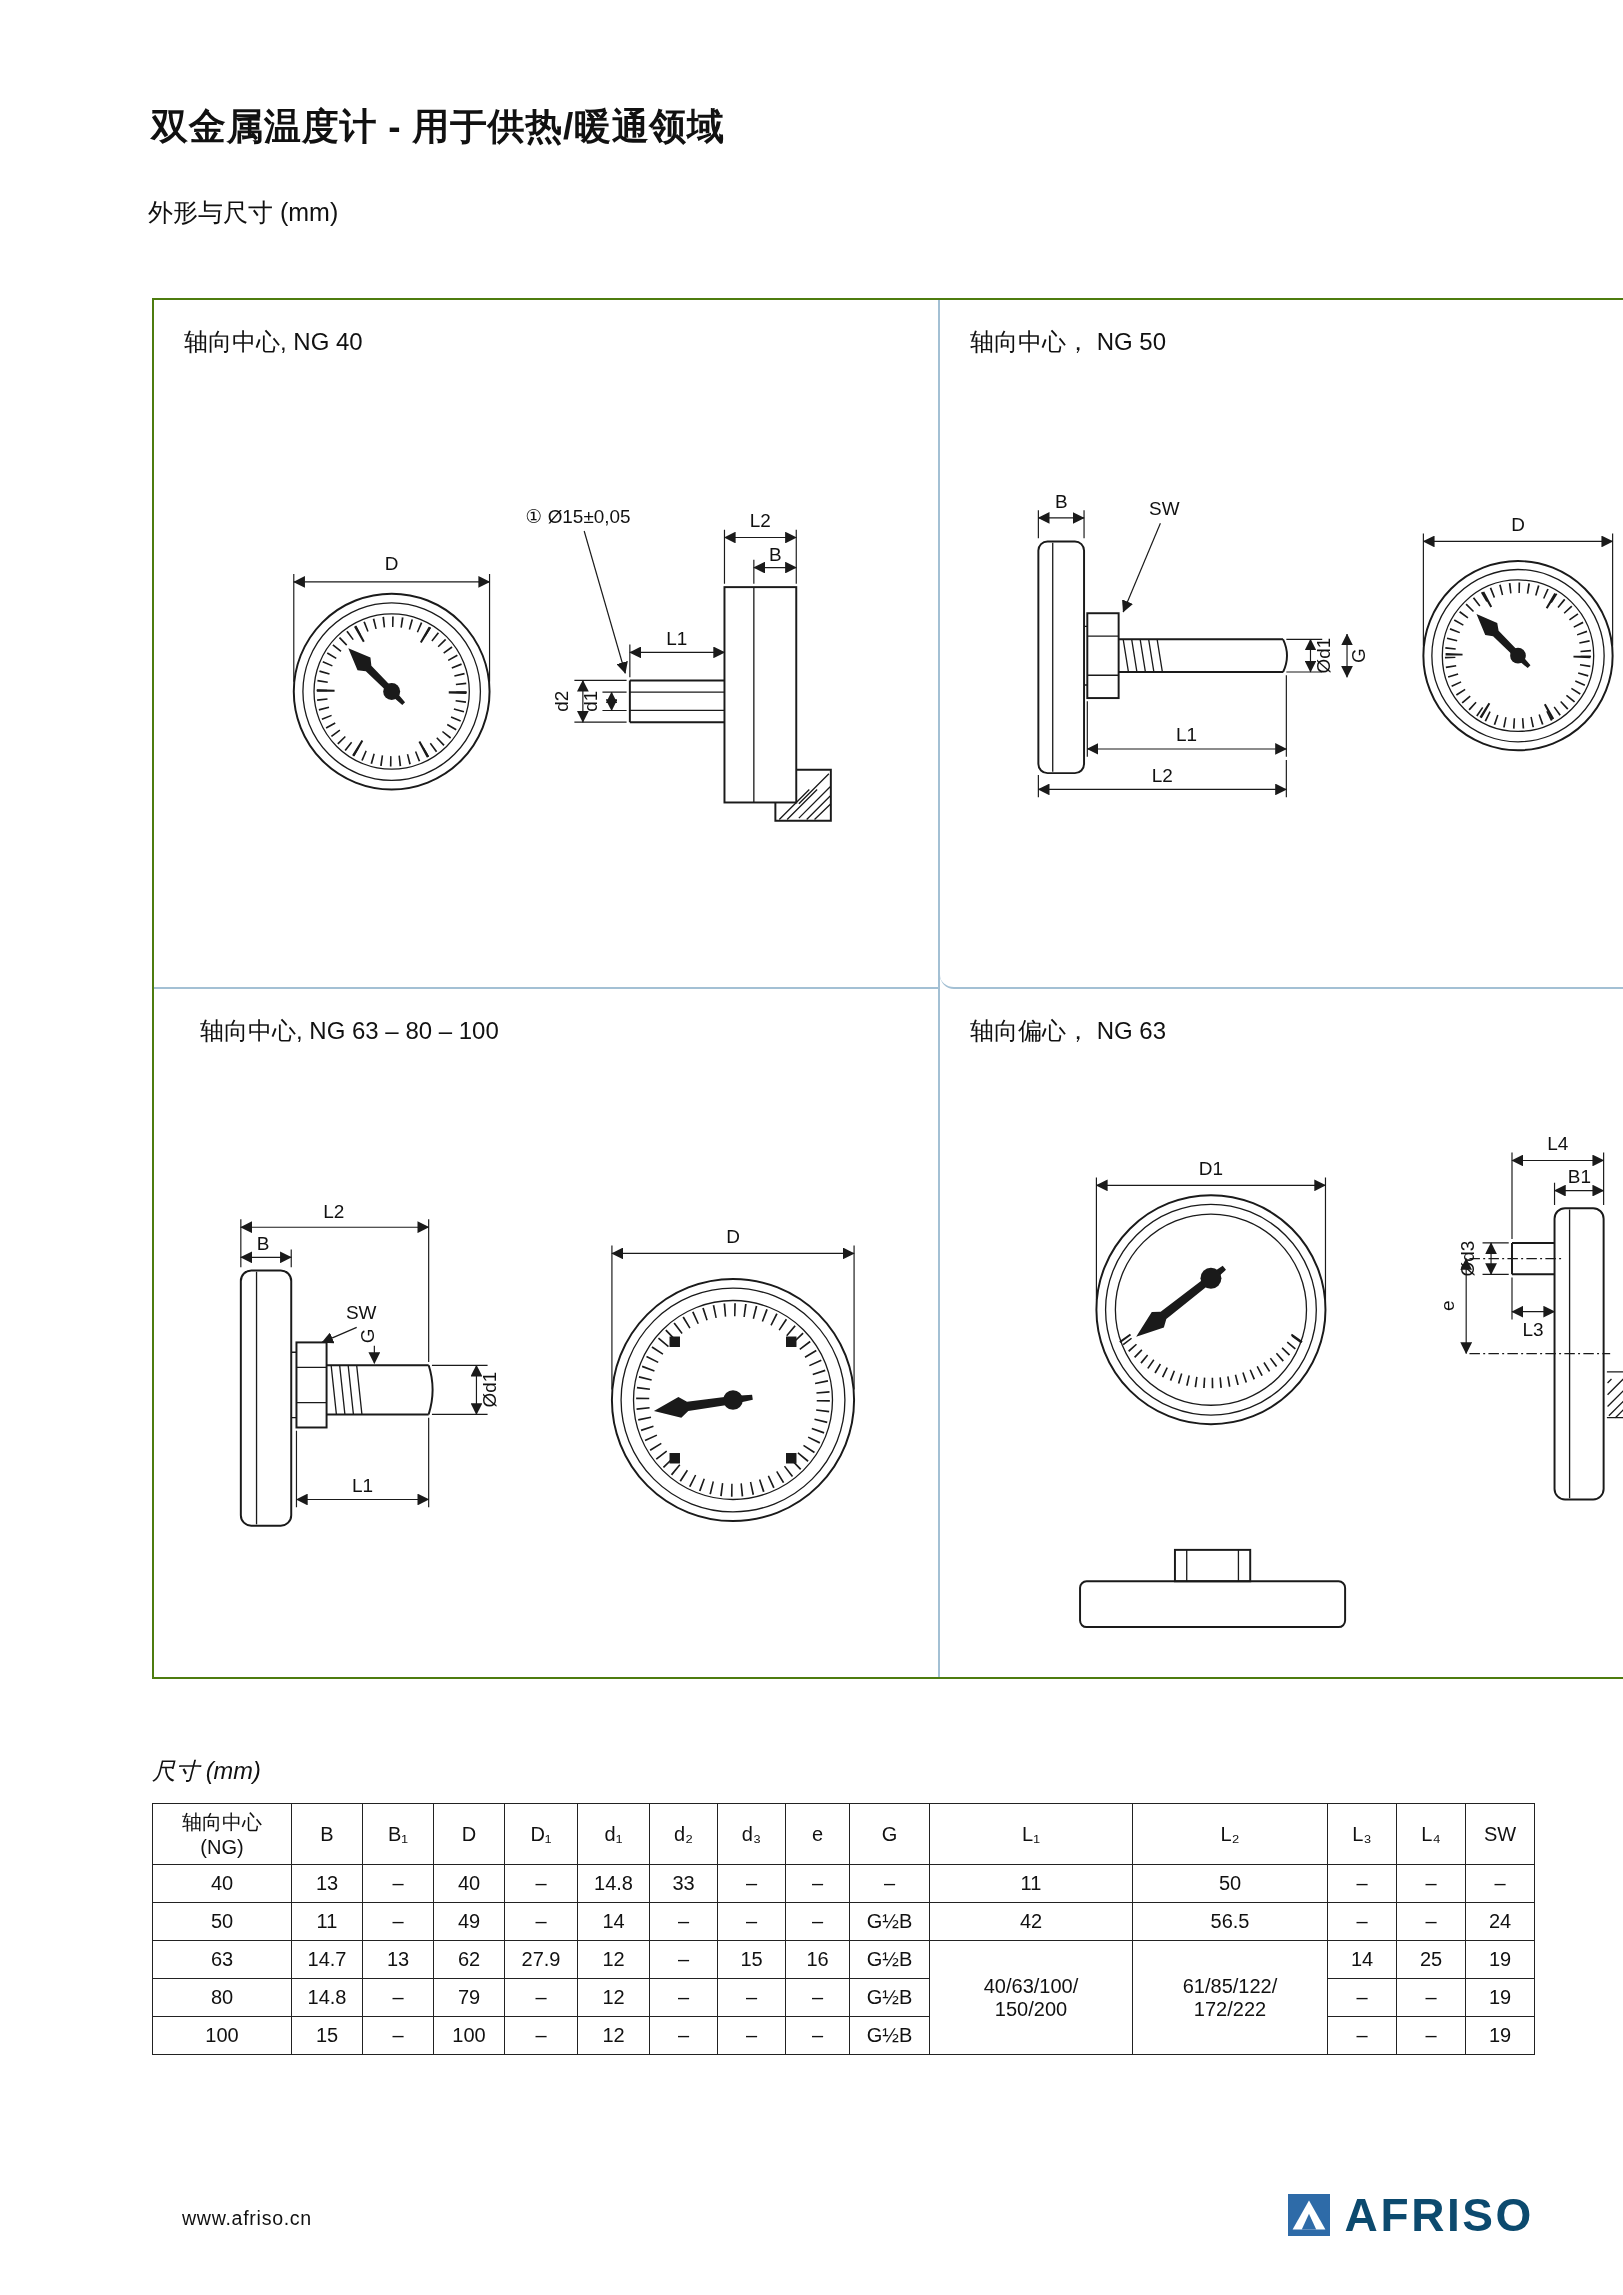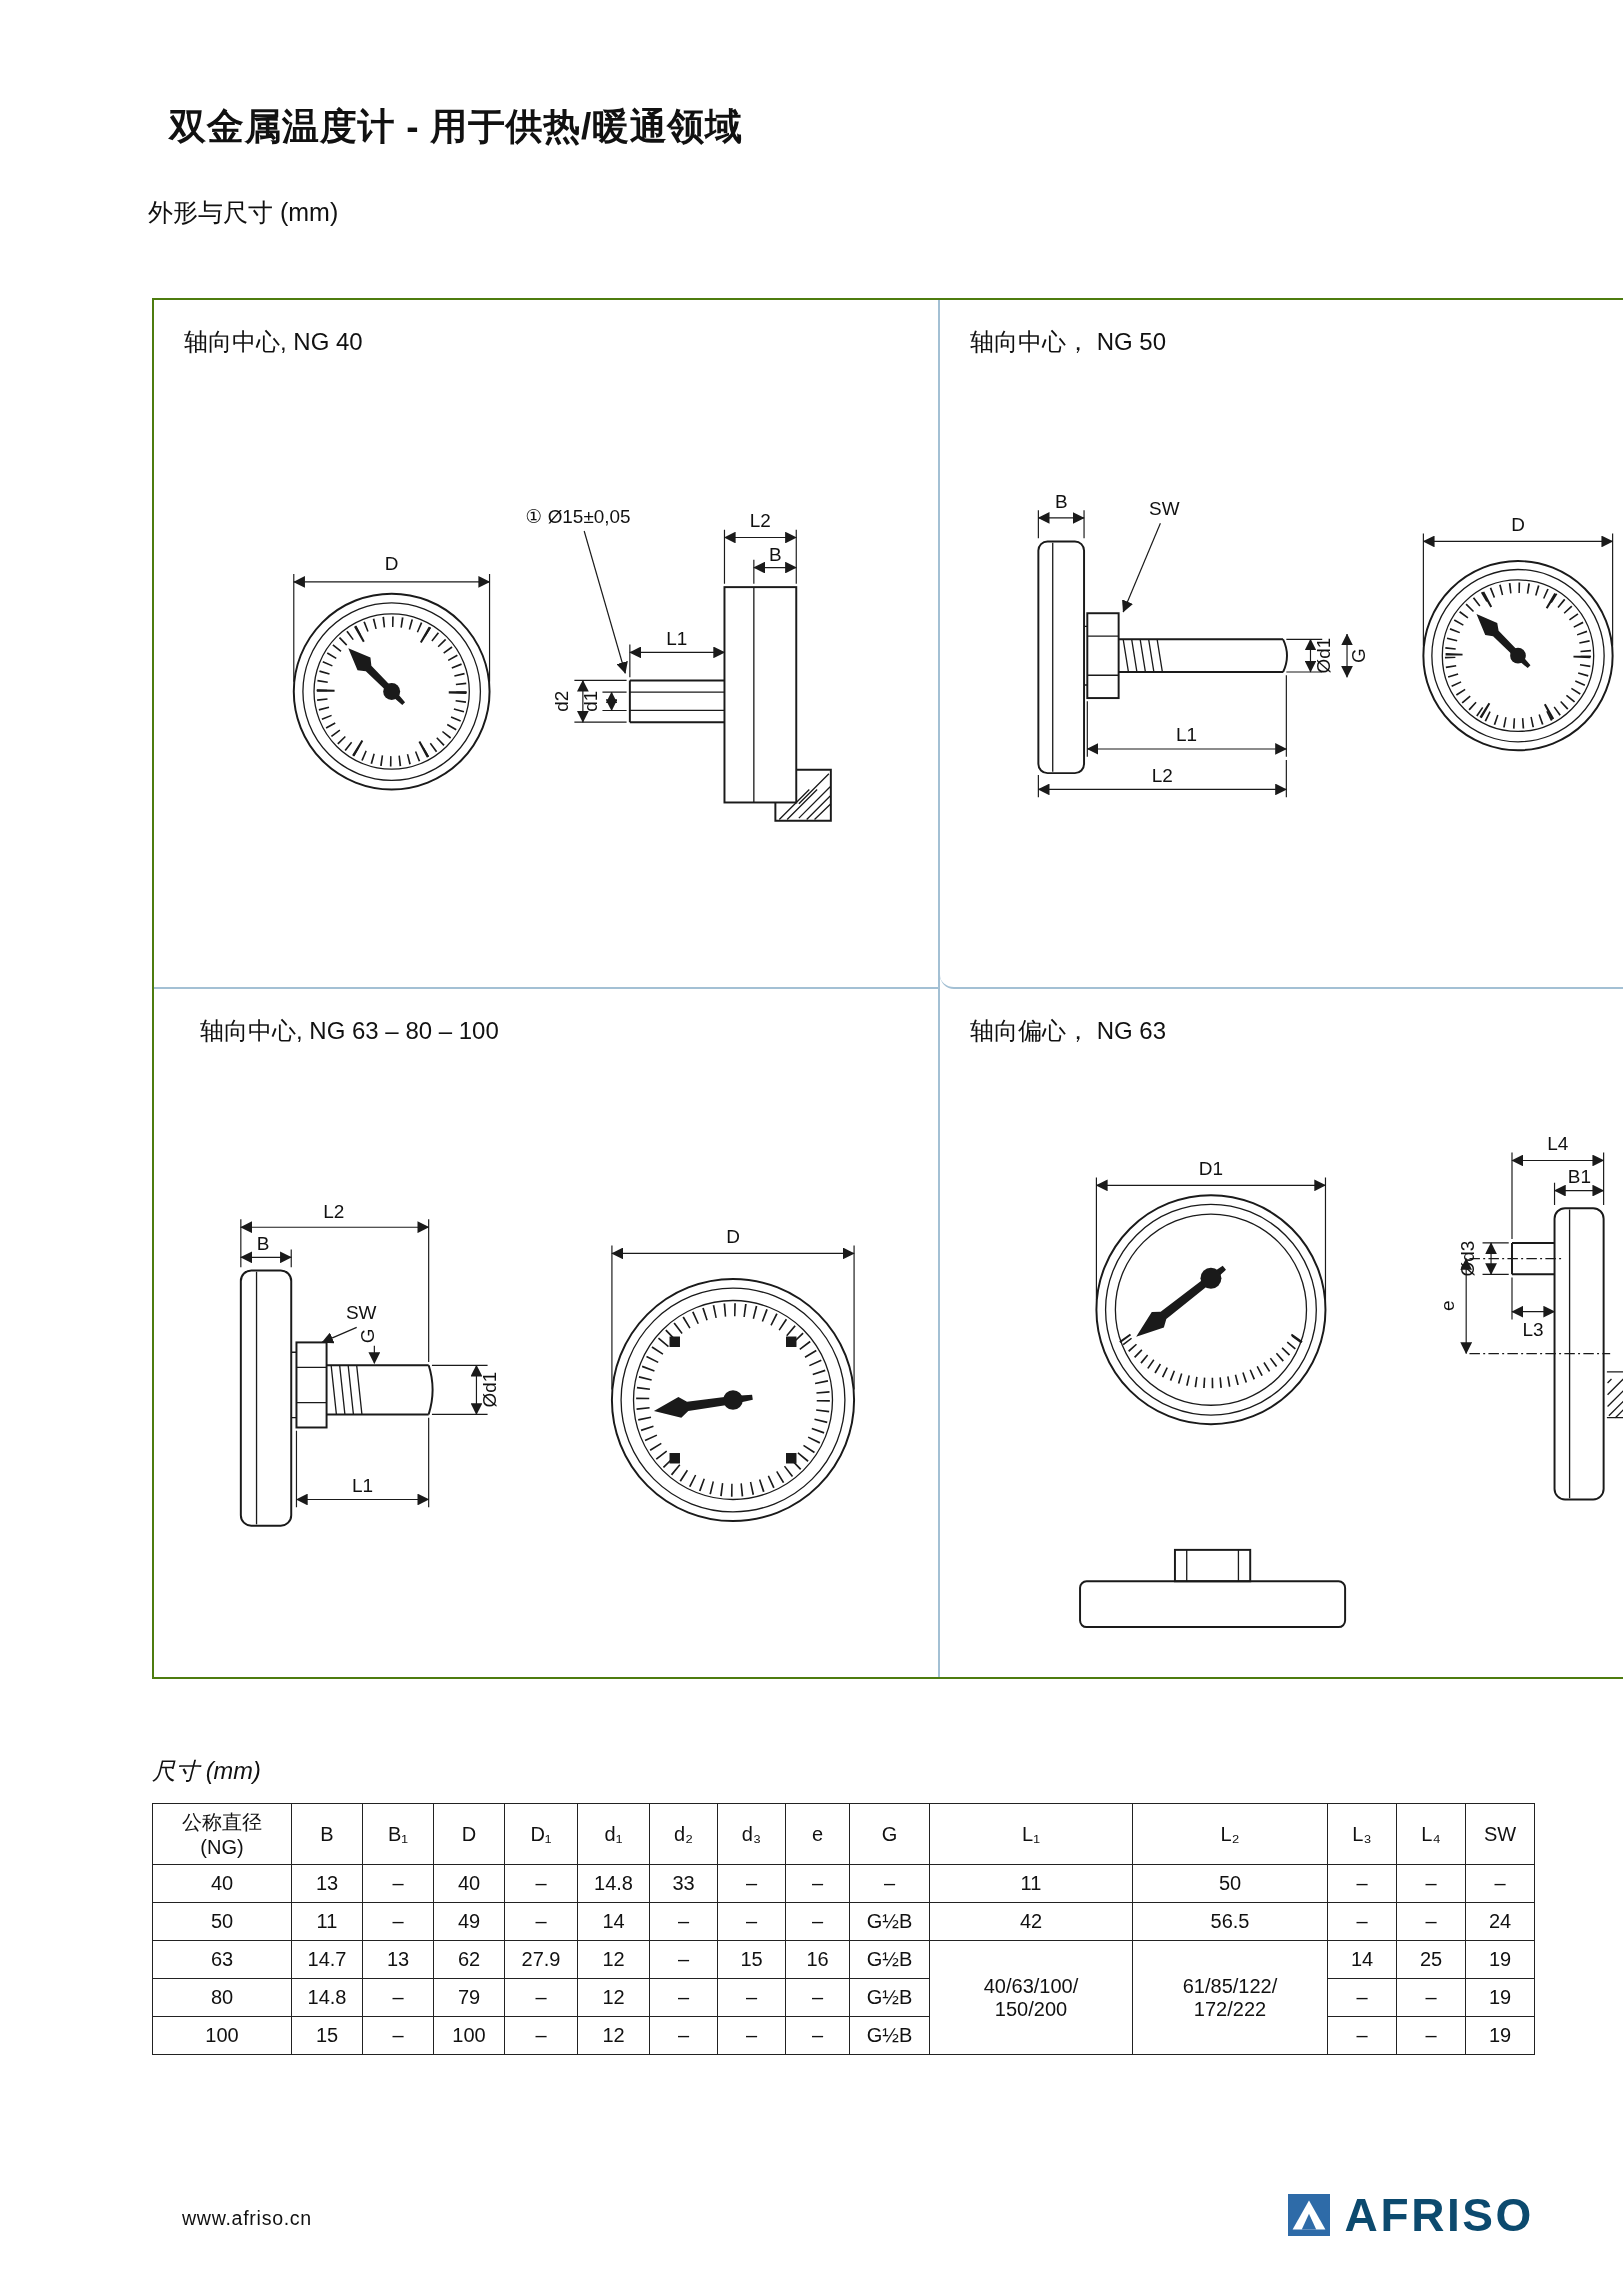--- a/index.html
+++ b/index.html
@@ -1,18 +1,18 @@
 <!DOCTYPE html>
 <html style="font-size:10.5px"><head>
 <meta charset="utf-8">
 <style>
   html,body{margin:0;padding:0;background:#fff;}
   body{width:1623px;height:2295px;position:relative;overflow:hidden;
        font-family:"Liberation Sans","DejaVu Sans",sans-serif;color:#111;}
-  .title{position:absolute;left:151px;top:77px;font-size:37px;font-weight:700;letter-spacing:0.7px;margin-left:18px;}
+  .title{position:absolute;left:151px;top:77px;font-size:37px;font-weight:700;letter-spacing:0.7px;}
   .subtitle{position:absolute;left:148px;top:196px;font-size:25px;}
   .frame{position:absolute;left:152px;top:298px;width:1576px;height:1381px;
          border:2px solid #4d7c0f;box-sizing:border-box;
          display:grid;grid-template-columns:1fr 1fr;grid-template-rows:1fr 1fr;}
   .quad{position:relative;box-sizing:border-box;}
   .q1{border-right:2px solid #a3c0d4;border-bottom:2px solid #a3c0d4;}
   .q2{border-bottom:2px solid #a3c0d4;border-radius:14px;}
   .q3{border-right:2px solid #a3c0d4;margin-left:16px;}
   .caption{position:absolute;left:30px;top:26px;font-size:24px;z-index:2;}
   svg.draw{position:absolute;left:0;top:0;width:100%;height:100%;z-index:1;}
@@ -274,21 +274,21 @@
         <col style="width:80px">
         <col style="width:203px">
         <col style="width:195px">
       <col style="width:69px">
         <col style="width:69px">
         <col style="width:69px">
     </colgroup>
     <thead>
       <tr>
         <th>
-          <div>公称直径</div>
+          <div>轴向中心</div>
           <div>(NG)</div>
         </th>
         <th>B</th>
         <th>B₁</th>
         <th>D</th>
         <th>D₁</th>
         <th>d₁</th>
         <th>d₂</th>
         <th>d₃</th>
         <th>e</th>

